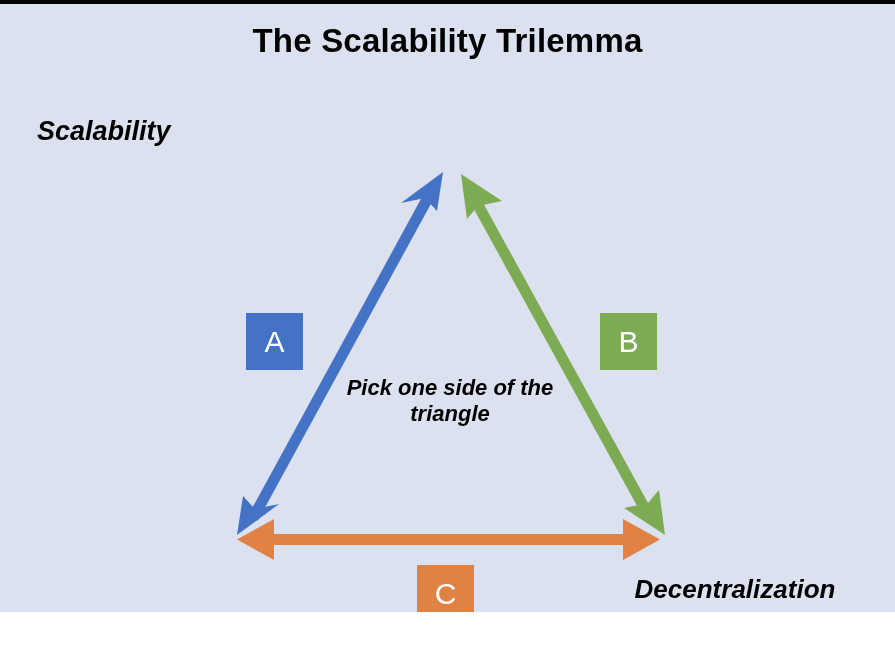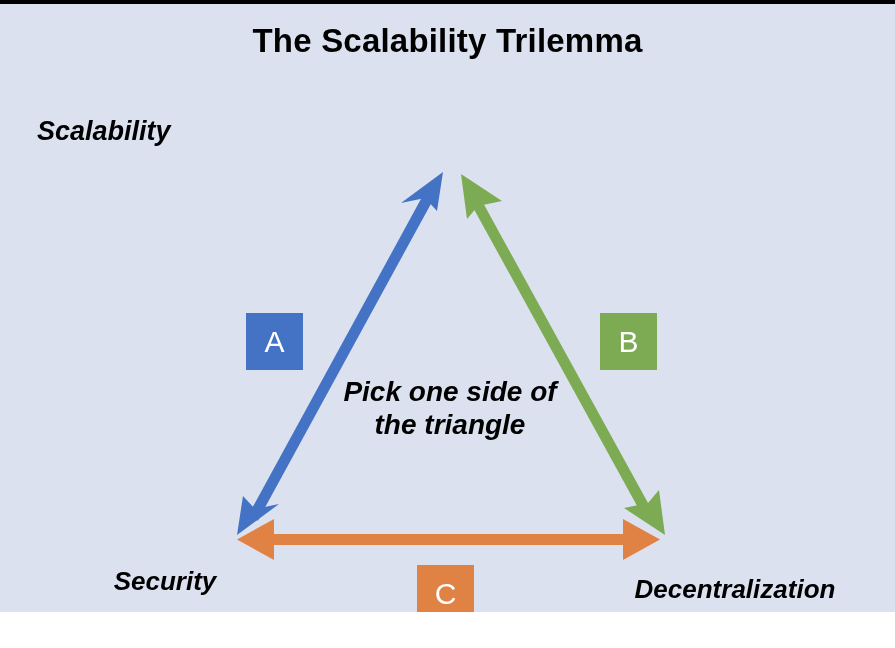--- a/index.html
+++ b/index.html
@@ -67,21 +67,21 @@
     font-size: 26px;
     font-weight: bold;
     font-style: italic;
     margin-top: 8px;
   }
   #center-note {
     left: 330px;
     top: 371px;
     width: 240px;
     text-align: center;
-    font-size: 28px;
+    font-size: 22px;
     font-weight: bold;
     font-style: italic;
     white-space: normal;
   }
   .side-box {
     position: absolute;
     display: flex;
     align-items: center;
     justify-content: center;
     color: #ffffff;
@@ -122,21 +122,20 @@
       <polygon points="237,535.5 274,515 274,556" fill="#e08243"></polygon>
 
       <polygon points="660,535.5 623,515 623,556" fill="#e08243"></polygon>
     </g>
   </svg>
 
   <div class="txt" id="page-title">The Scalability Trilemma</div>
 
   <div class="txt" id="label-scalability">Scalability</div>
 
-  <div class="txt" id="label-security">Security</div>
 
   <div class="txt" id="label-decentralization">Decentralization</div>
 
   <div class="txt" id="center-note">Pick one side of the triangle</div>
 
   <div class="side-box" id="box-a">
     <span>A</span>
   </div>
 
   <div class="side-box" id="box-b">

